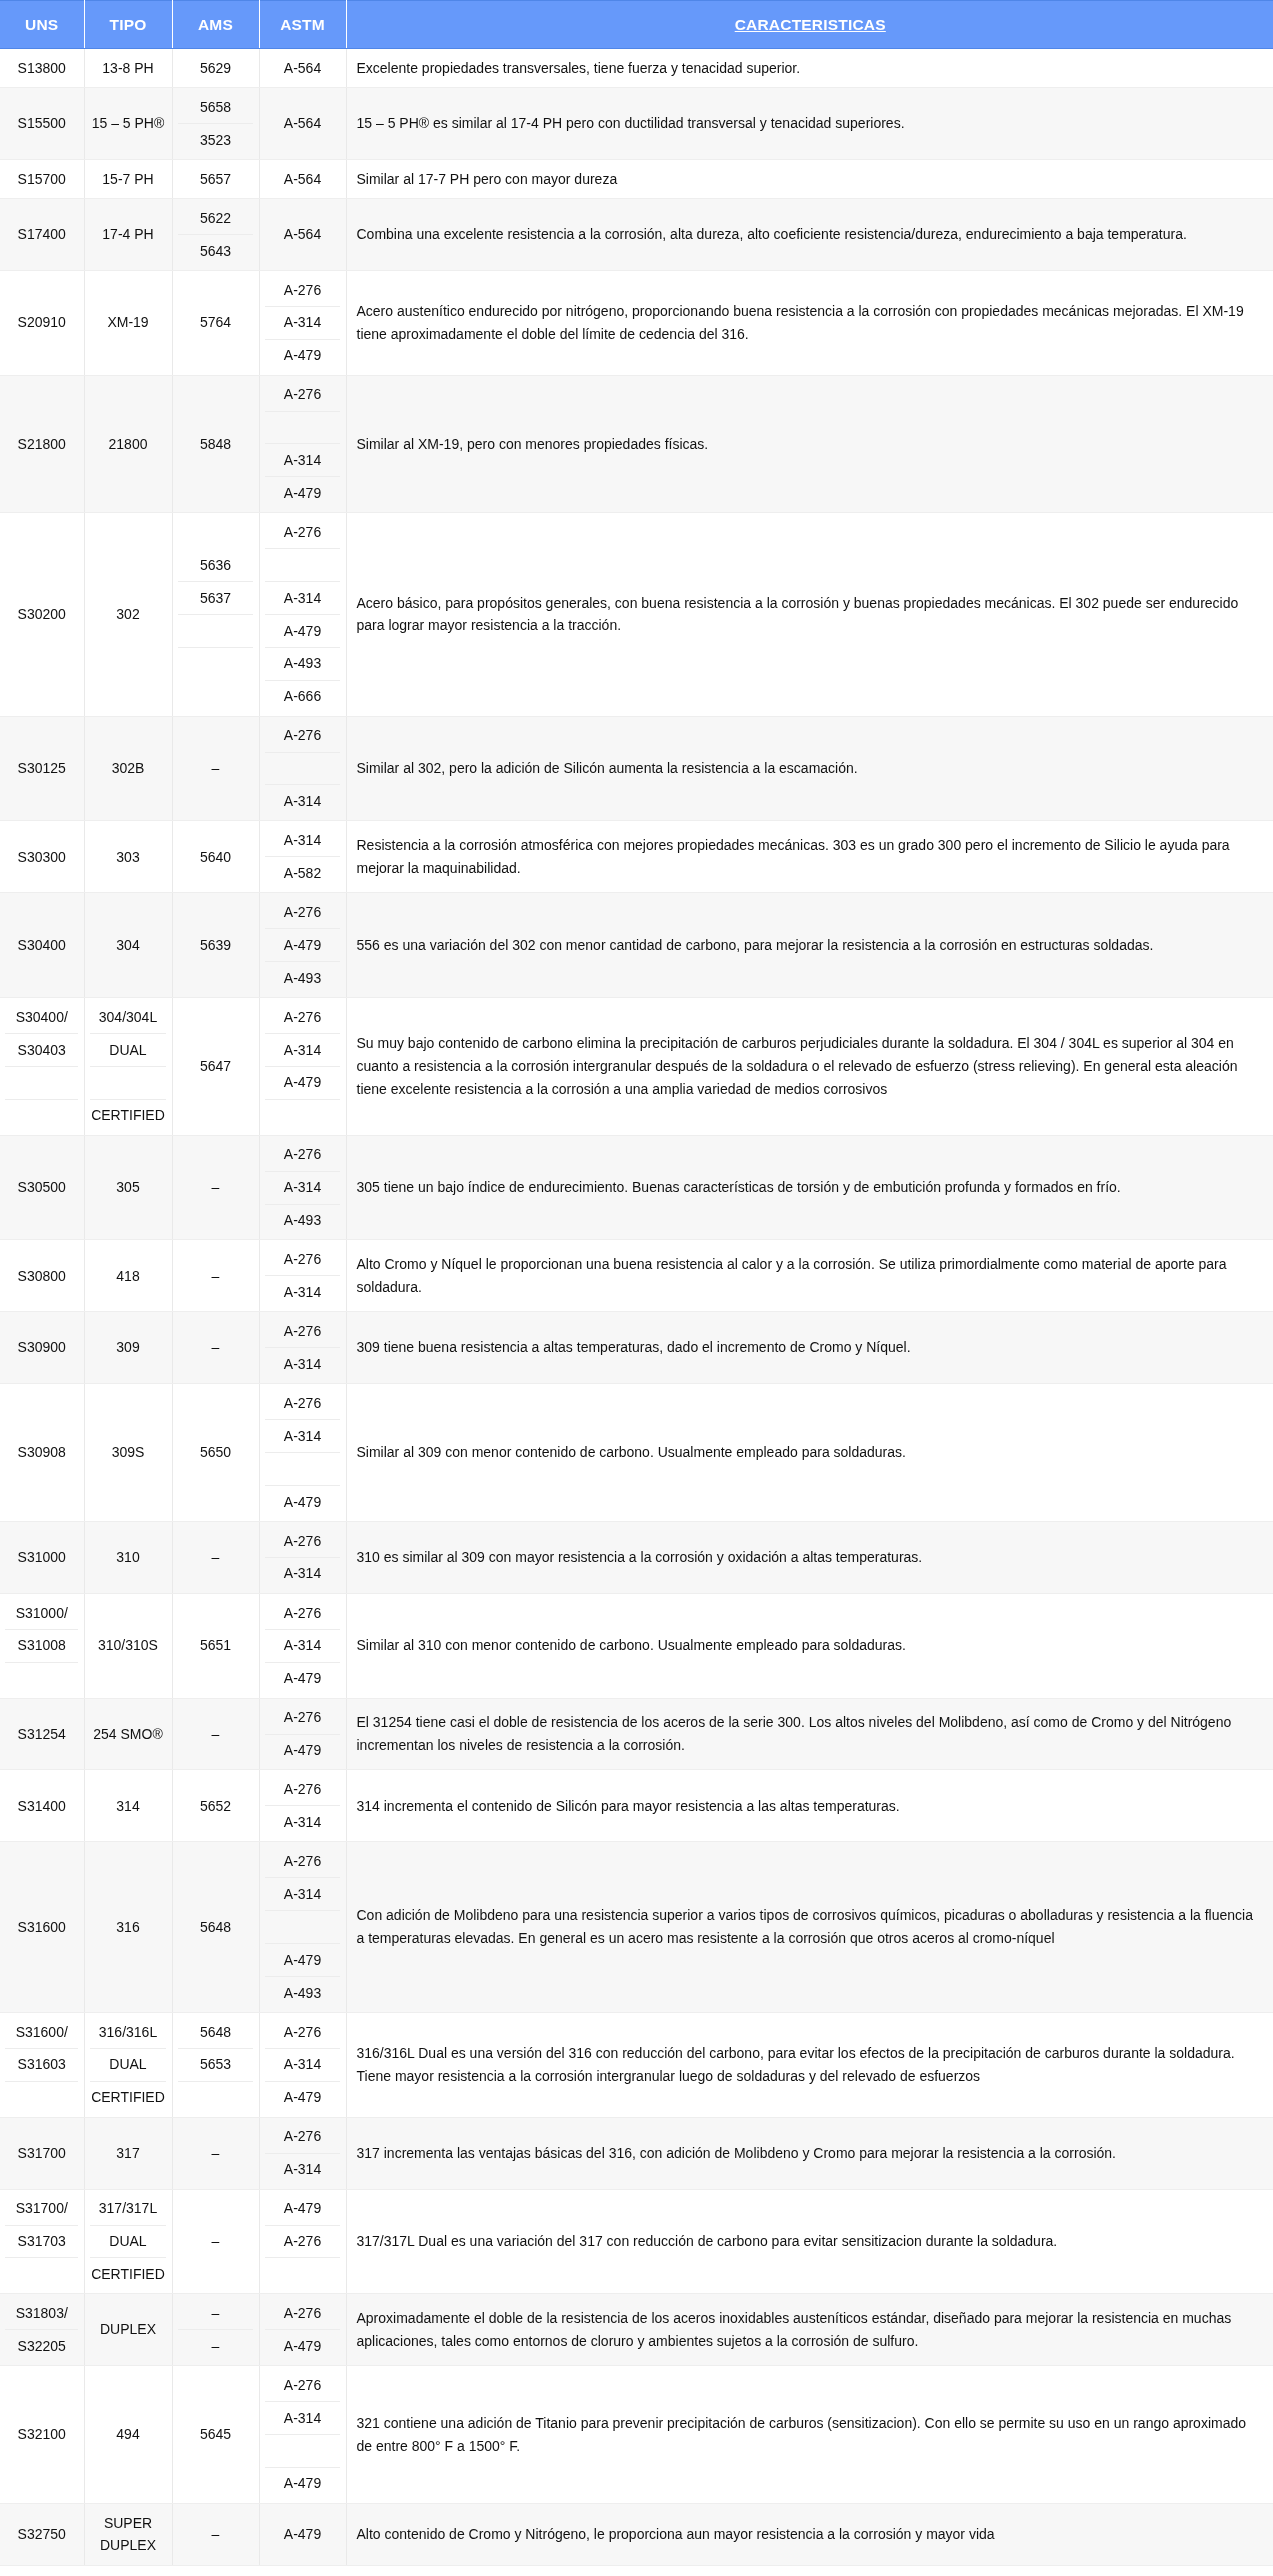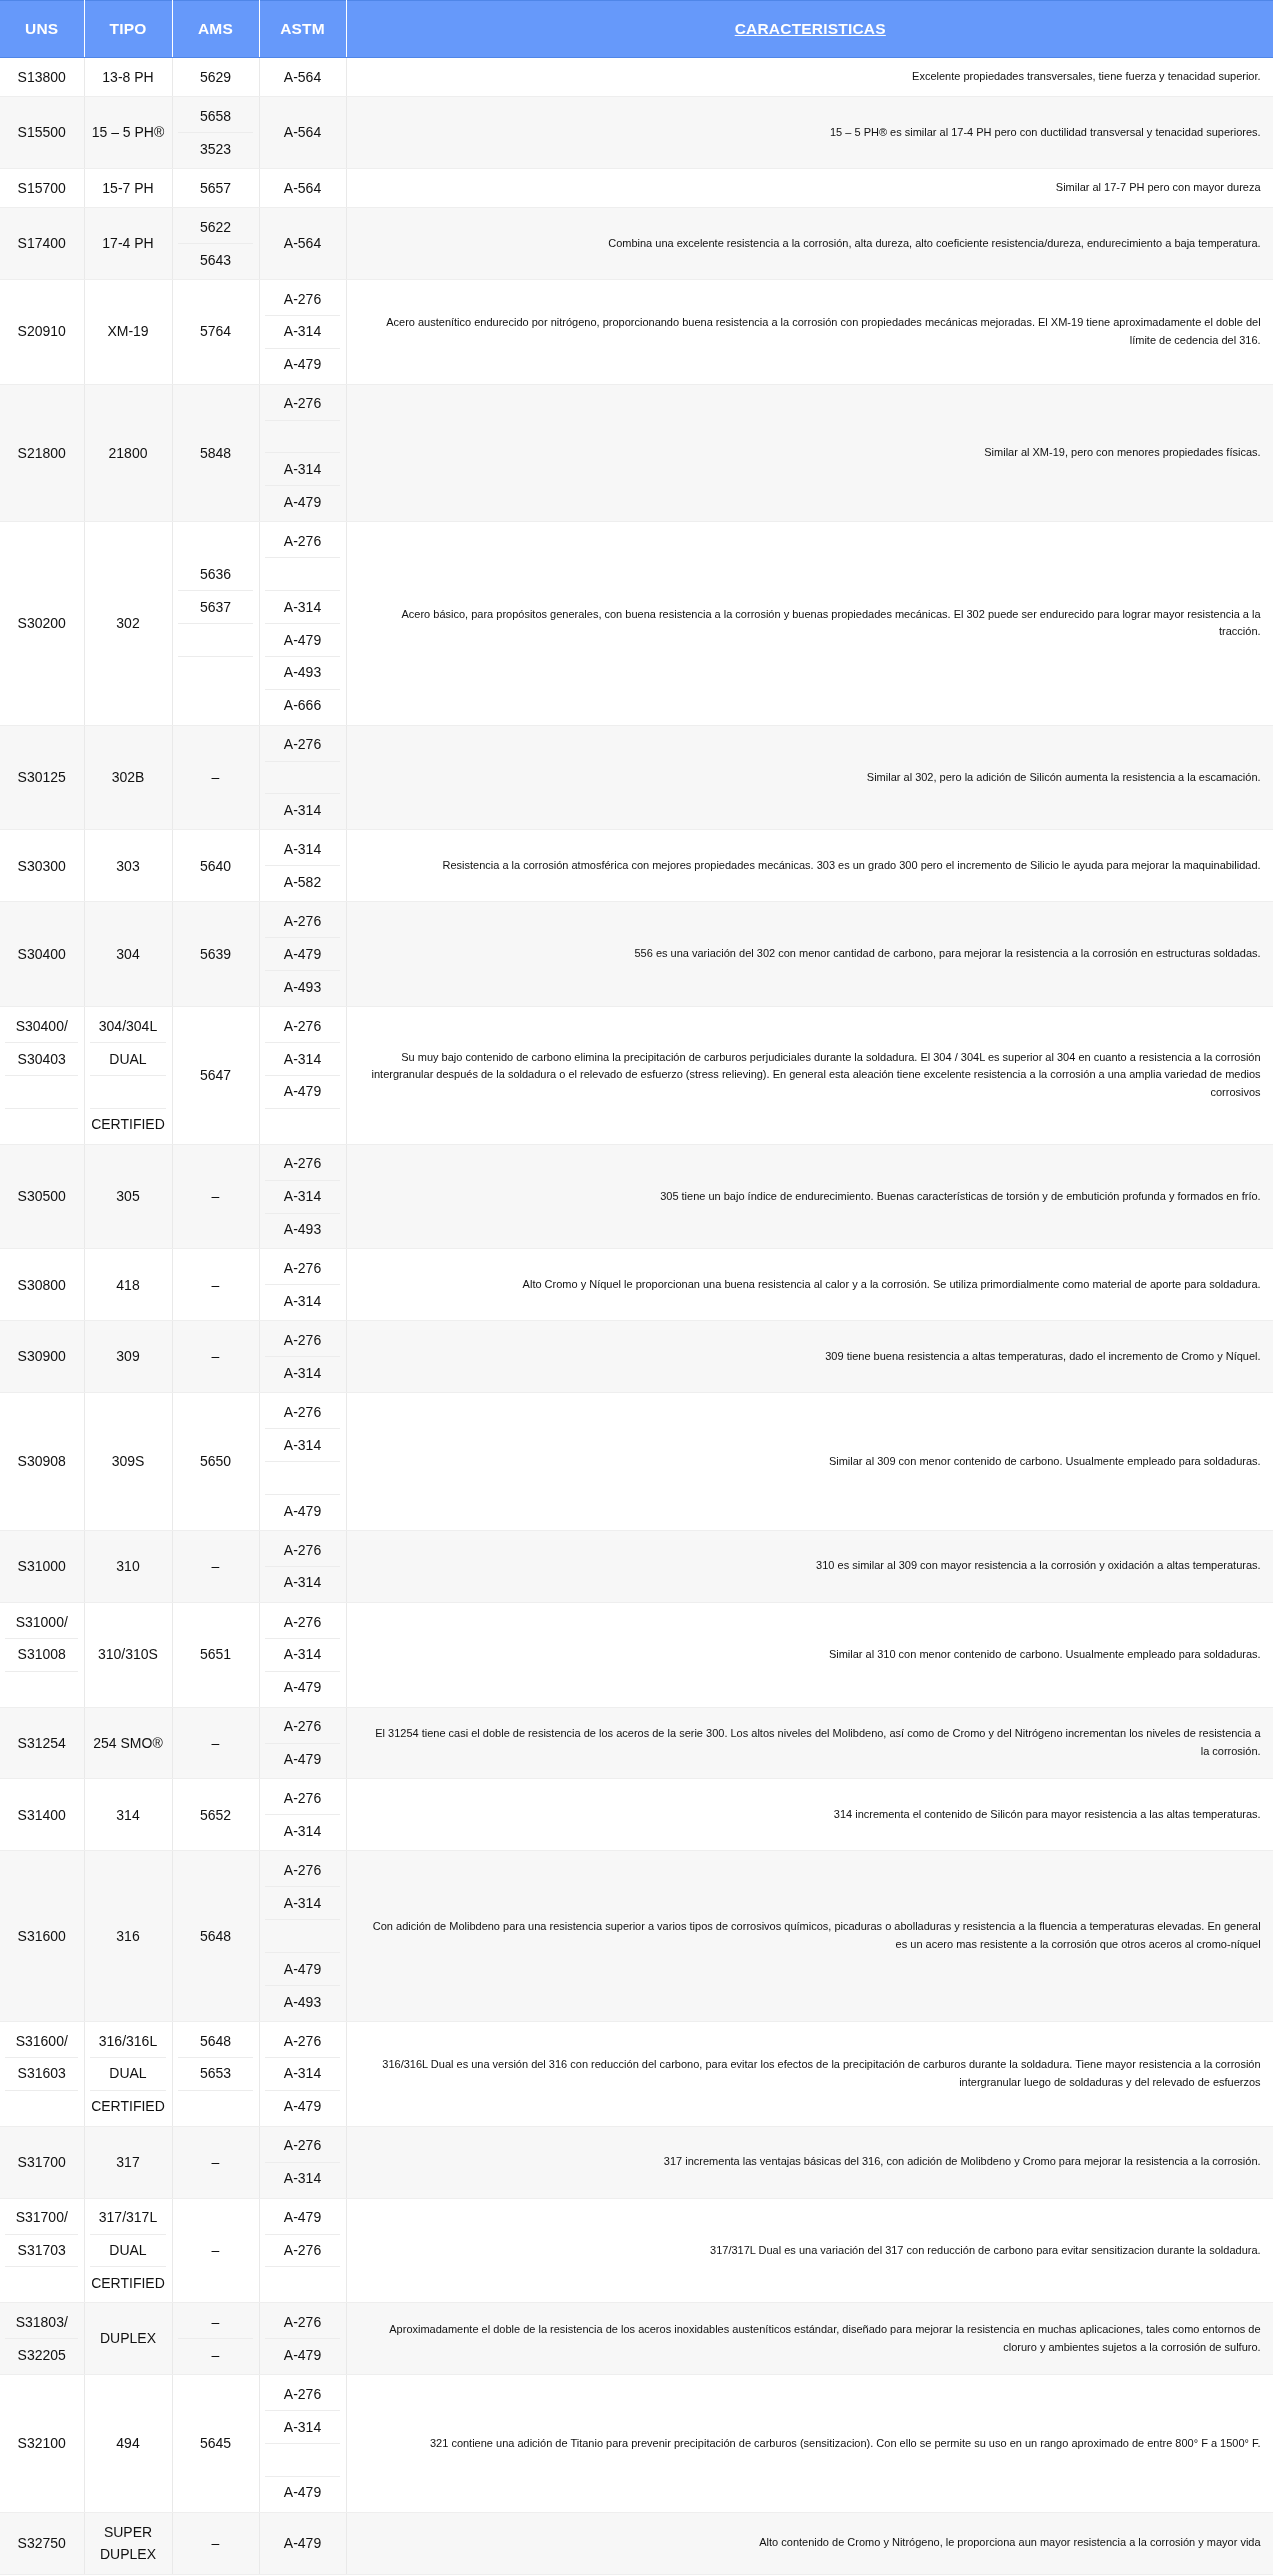--- a/index.html
+++ b/index.html
@@ -23,21 +23,21 @@
   #steel-table col.c-car   { width: 928px; }
 
   thead th {
     background: #6699fa;
     color: #ffffff;
     font-weight: bold;
     font-size: 15.5px;
     letter-spacing: 0.2px;
     text-align: center;
     vertical-align: middle;
-    height: 57px;
+    height: 48px;
     border-right: 1.5px solid #ffffff;
     border-top: 1.5px solid #4f86e8;
     border-bottom: 1.5px solid #4f86e8;
     padding: 2.1px 3.1px;
   }
   thead th:last-child { border-right: none; text-decoration: underline; }
 
   tbody td {
     border-right: 1px solid #e9e9e9;
     border-bottom: 1px solid #eeeeee;
@@ -47,24 +47,24 @@
     vertical-align: middle;
     line-height: 1.62;
   }
   tbody td:last-child { border-right: none; }
 
   td.cell-uns, td.cell-tipo, td.cell-ams, td.cell-astm {
     text-align: center;
     font-size: 14px;
   }
   td.cell-car {
-    text-align: right;
-    padding-left: 21px;
+    text-align: left;
+    padding-left: 10px;
     padding-right: 13.4px;
-    font-size: 11px;
+    font-size: 14px;
   }
   tr.band-alt > td { background: #f7f7f7; }
   tr.band-plain > td { background: #ffffff; }
 
   
   .stack {
     display: flex;
     flex-direction: column;
     justify-content: center;
     height: 100%;

